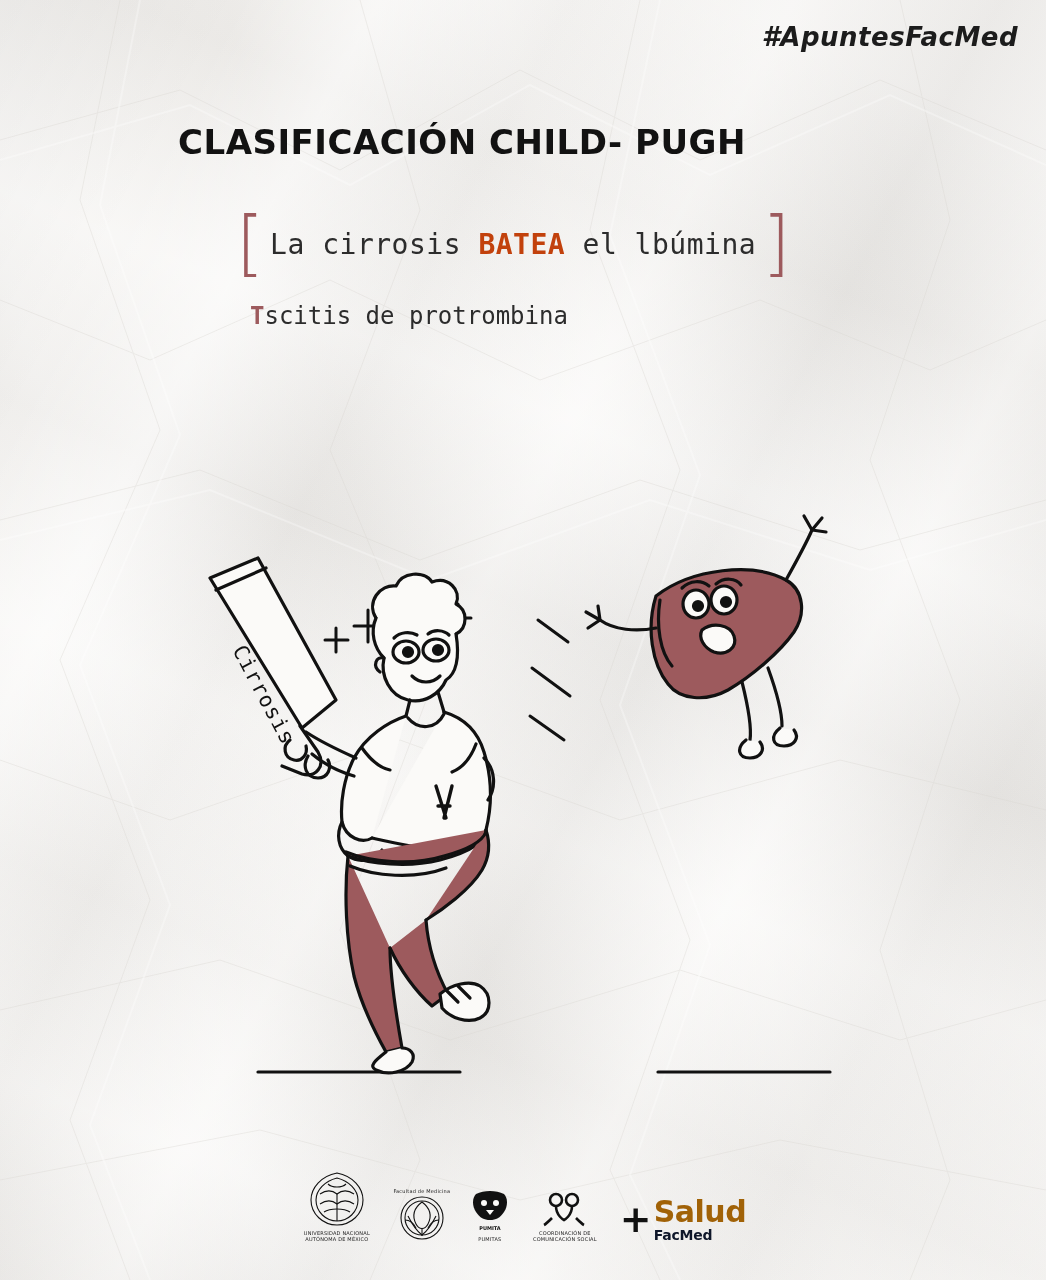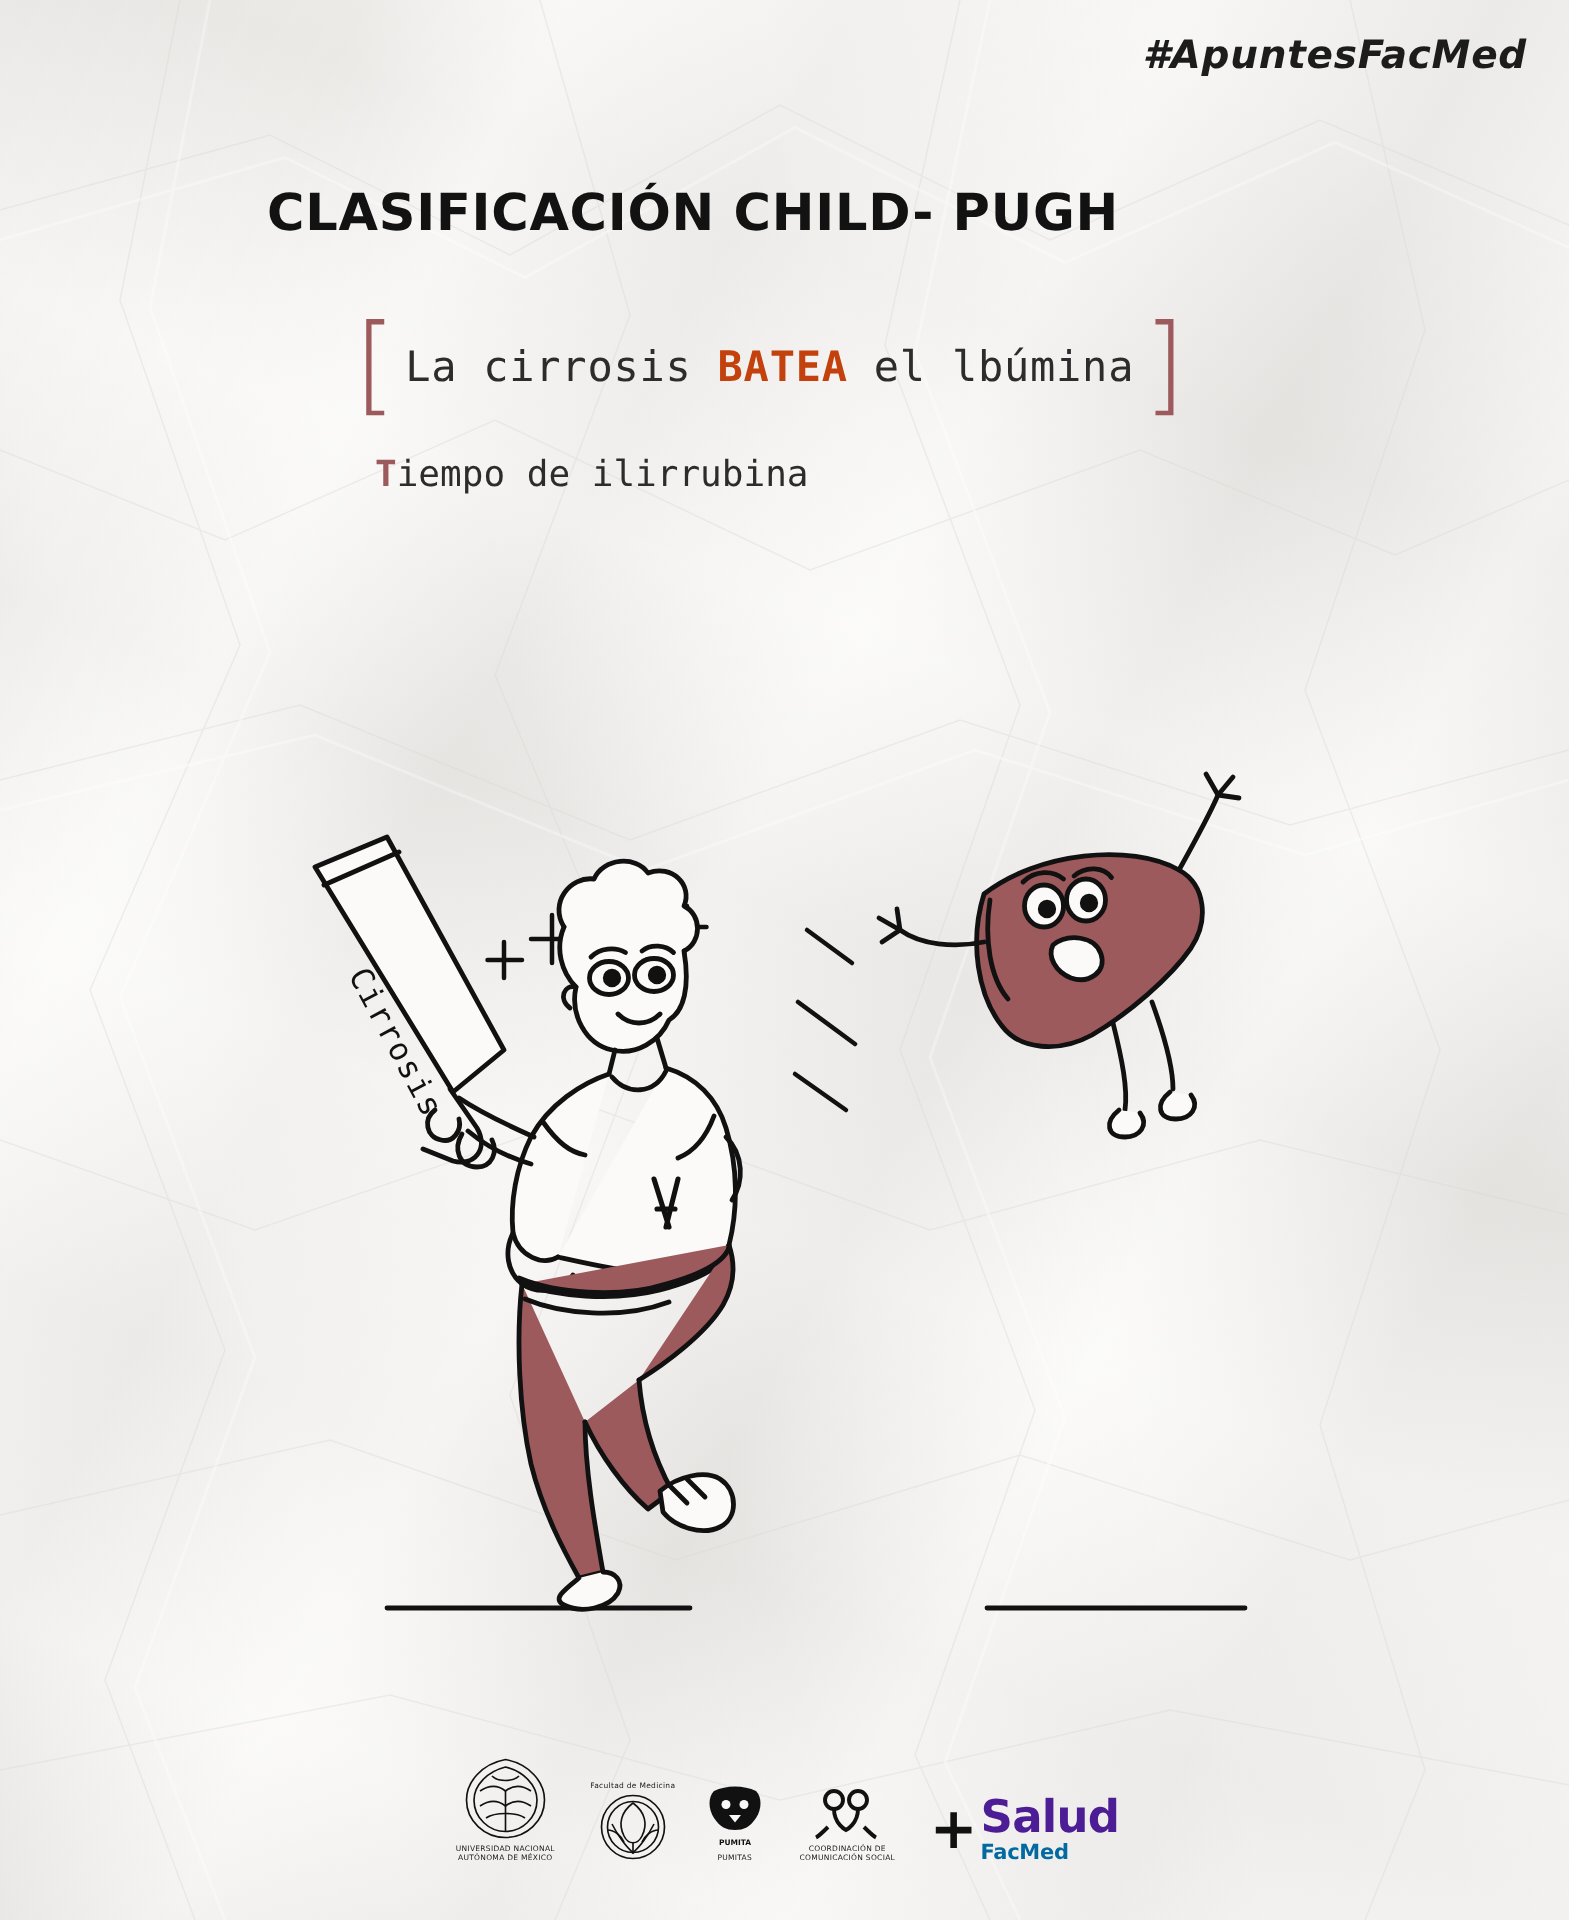--- a/index.html
+++ b/index.html
@@ -157,28 +157,28 @@
   .salud-text {
     display: flex;
     flex-direction: column;
     align-items: flex-start;
     line-height: 1;
   }
   .salud-main {
     font-family: "DejaVu Sans", sans-serif;
     font-size: 30px;
     font-weight: bold;
-    color: #4c1d95;
+    color: #a16207;
     letter-spacing: -0.5px;
   }
   .salud-sub {
     font-family: "DejaVu Sans", sans-serif;
     font-size: 14px;
     font-weight: bold;
-    color: #0369a1;
+    color: #0f172a;
     margin-top: 1px;
     letter-spacing: -0.2px;
   }
 </style>
 </head>
 <body>
 
 <div class="paper"></div>
 
 <svg class="paper-creases" viewBox="0 0 1046 1280" preserveAspectRatio="none">
@@ -206,21 +206,21 @@
 
 <div class="title">CLASIFICACIÓN CHILD- PUGH</div>
 
 <div class="mnemonic">
   <span class="bracket">[</span>
   <span class="mnemonic-text"><span>La cirrosis </span><span class="hl">BATEA</span><span> el lbúmina</span></span>
   <span class="bracket">]</span>
 </div>
 
 <div class="list">
-  <div class="list-item"><span class="initial">T</span><span>iempo de ilirrubina</span></div>
+  <div class="list-item"><span class="initial">T</span><span>scitis de protrombina</span></div>
 </div>
 
 <svg class="illustration" viewBox="0 0 780 620">
   <g fill="none" stroke="#111" stroke-width="3.2" stroke-linecap="round" stroke-linejoin="round">
 
     <path d="M118,572 L320,572"></path>
     <path d="M518,572 L690,572"></path>
 
     <g>
       <path d="M70,78 L118,58 L196,200 L162,228 Z" fill="#fbfaf8"></path>

